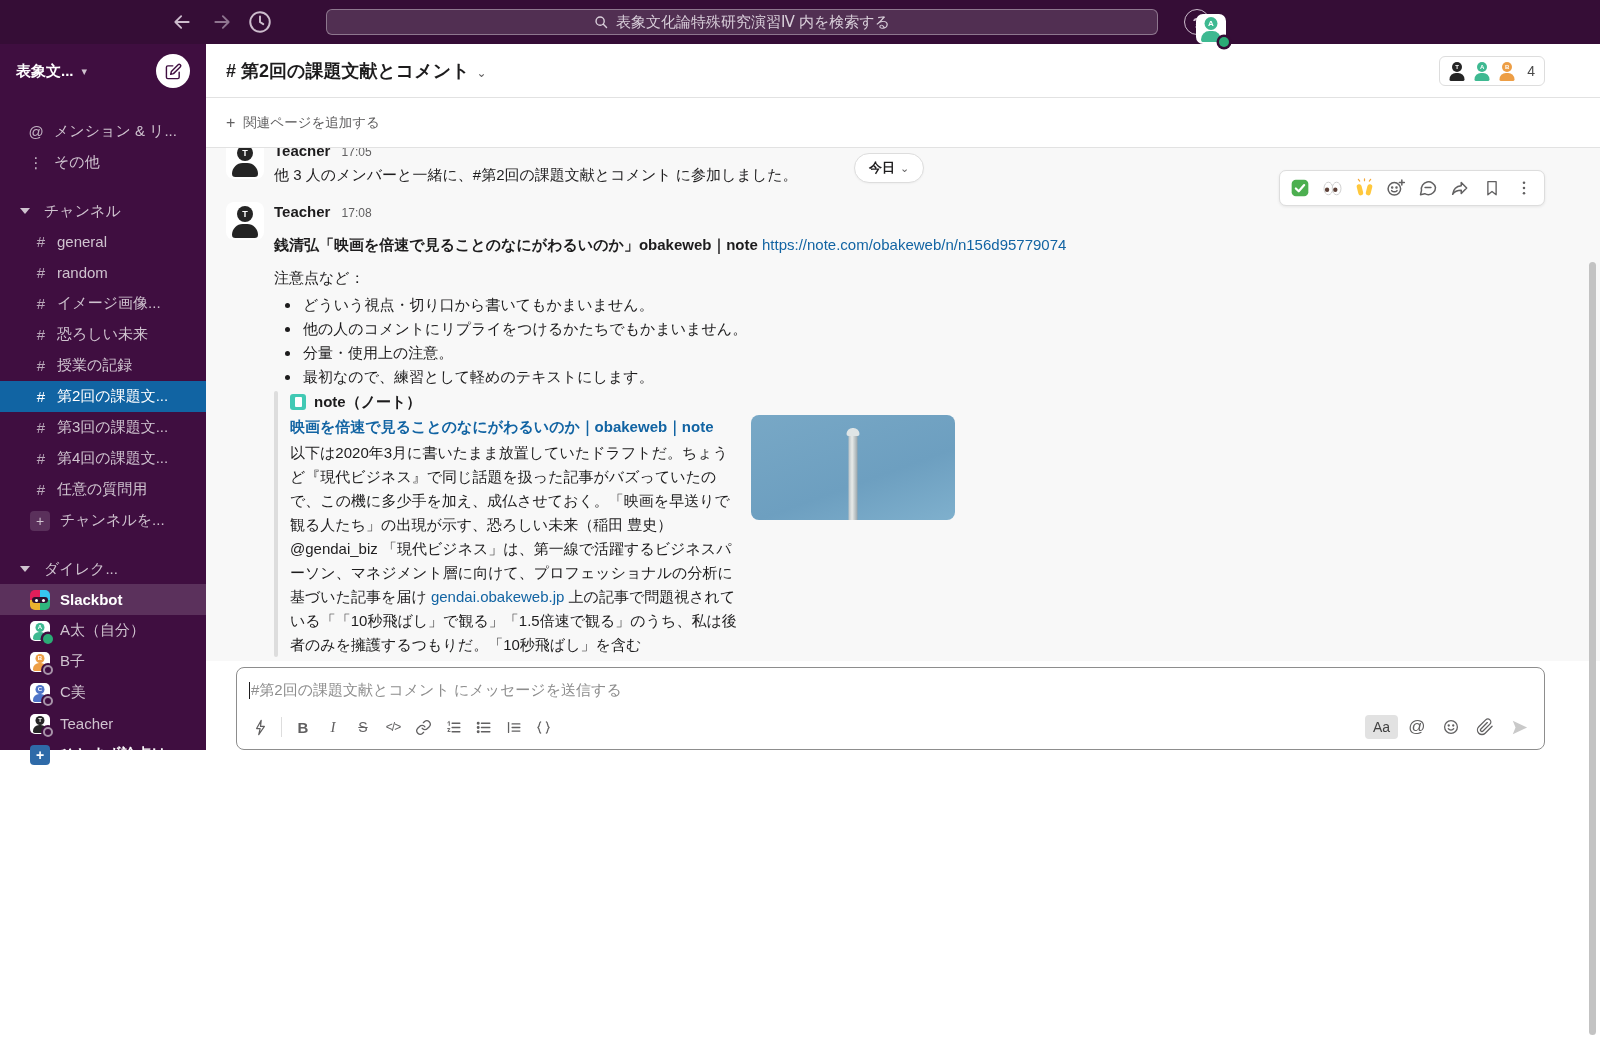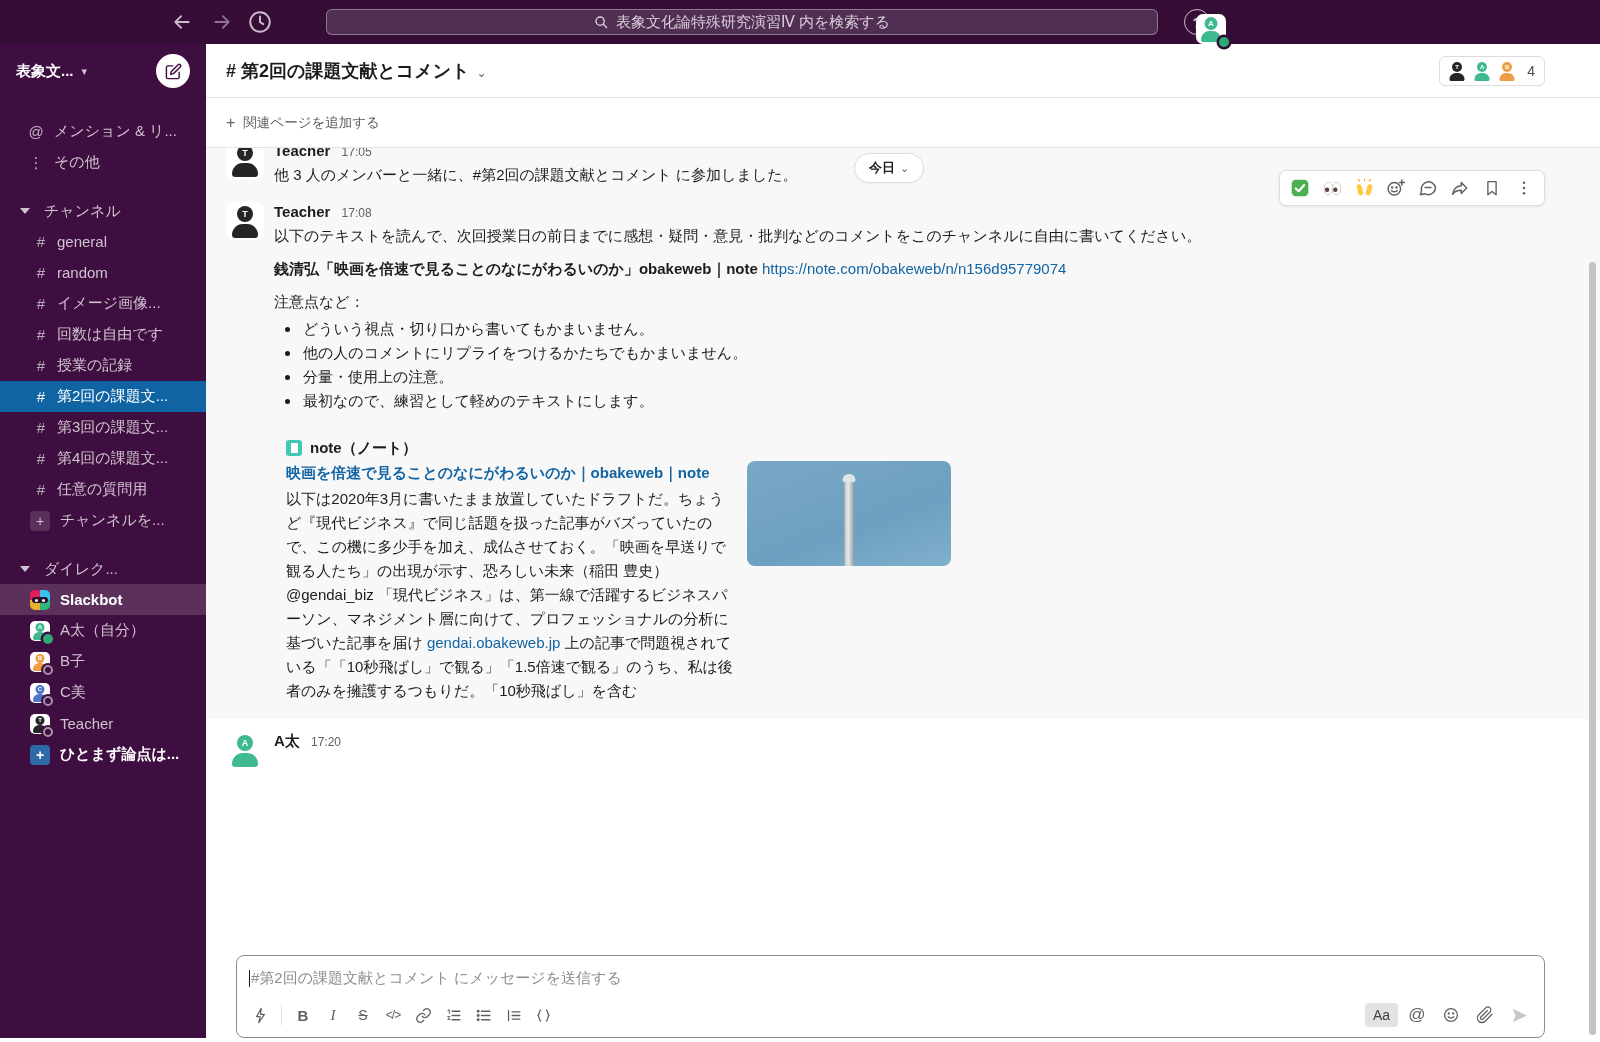--- a/index.html
+++ b/index.html
@@ -30,21 +30,21 @@
   .pav22 .bust { width:15px; height:8px; bottom:1px; border-radius:8px 8px 2px 2px; }
   .pav20 { width:20px; height:20px; border-radius:5px; }
   .pav20 .head { width:9px; height:9px; top:2px; font-size:6px; }
   .pav20 .bust { width:14px; height:8px; bottom:1px; border-radius:7px 7px 2px 2px; }
   .dot { position:absolute; right:-3px; bottom:-3px; width:10px; height:10px; border-radius:50%; }
   .dot.on { background:#2bac76; box-shadow:0 0 0 2.5px #350d36; }
   .dot.on.sb { box-shadow:0 0 0 2.5px #3f0e40; }
   .dot.off { background:#3f0e40; border:2px solid #a793a8; box-shadow:0 0 0 2px #3f0e40; }
 
   
-  .app { display:flex; height:994px; }
+  .app { display:flex; height:706px; }
 
   
   .sidebar { width:206px; background:#3f0e40; color:#cfc3cf; font-size:15px; flex-shrink:0; display:flex; flex-direction:column; }
   .ws-header { height:54px; display:flex; align-items:center; padding:0 16px; flex-shrink:0; }
   .ws-name { color:#fff; font-weight:800; font-size:15px; cursor:pointer; }
   .ws-chevron { margin-left:8px; color:#cfc3cf; font-size:11px; cursor:pointer; }
   .ws-compose { margin-left:auto; width:34px; height:34px; background:#fff; border-radius:50%; display:flex; align-items:center; justify-content:center; cursor:pointer; }
   .side-scroll { padding-top:18px; }
   .srow { height:31px; display:flex; align-items:center; gap:10px; padding:0 10px 0 28px; cursor:pointer; white-space:nowrap; overflow:hidden; }
   .srow .sicon { width:16px; text-align:center; flex-shrink:0; font-size:15px; opacity:.9; }
@@ -91,21 +91,21 @@
   .bullets { margin:4px 0 0 0; padding-left:27px; line-height:24px; }
   .bullets li { padding-left:2px; }
 
   
   .date-pill { position:absolute; top:5px; left:648px; background:#fff; border:1px solid #ddd; border-radius:24px; padding:5px 14px; font-size:13px; font-weight:700; cursor:pointer; box-shadow:0 1px 2px rgba(0,0,0,.04); }
   .date-pill .chev { font-weight:400; color:#616061; font-size:11px; margin-left:5px; }
   .hover-toolbar { position:absolute; top:22px; right:55px; background:#fff; border:1px solid #ddd; border-radius:7px; display:flex; align-items:center; padding:2px 4px; box-shadow:0 1px 3px rgba(0,0,0,.08); }
   .ht-btn { width:32px; height:30px; display:flex; align-items:center; justify-content:center; border-radius:4px; cursor:pointer; color:#616061; }
 
   
-  .qcard { display:flex; margin-top:24px;flex-direction:column; }
+  .qcard { display:flex; margin-top:2px; }
   .qbar { width:4px; border-radius:4px; background:#ddd; flex-shrink:0; }
   .qcontent { padding-left:12px; }
   .provider { display:flex; align-items:center; gap:8px; font-weight:800; font-size:15px; line-height:22px; }
   .note-fav { width:16px; height:16px; border-radius:3px; background:#41c9b4; position:relative; flex-shrink:0; }
   .note-fav::after { content:""; position:absolute; left:4.5px; top:3px; width:7px; height:10px; background:#fff; border-radius:1px; }
   .qmain { display:flex; align-items:flex-start; margin-top:2px; }
   .qtext { width:447px; }
   .qtitle { color:#1264a3; font-weight:800; font-size:15px; line-height:24px; cursor:pointer; }
   .qdesc { font-size:15px; line-height:24px; margin-top:2px; }
   .qimg { width:204px; height:105px; border-radius:8px; margin-left:14px; flex-shrink:0; position:relative; overflow:hidden; background:linear-gradient(160deg,#78a8c6 0%,#6d9fc0 60%,#7fb0cd 100%); cursor:pointer; }
@@ -207,21 +207,21 @@
       <div class="chrow">
           <span class="hash">#</span>
           <span>random</span>
         </div>
       <div class="chrow">
           <span class="hash">#</span>
           <span>イメージ画像...</span>
         </div>
       <div class="chrow">
           <span class="hash">#</span>
-          <span>回数は自由です</span>
+          <span>恐ろしい未来</span>
         </div>
       <div class="chrow">
           <span class="hash">#</span>
           <span>授業の記録</span>
         </div>
       <div class="chrow sel">
           <span class="hash">#</span>
           <span>第2回の課題文...</span>
         </div>
       <div class="chrow">
@@ -340,21 +340,20 @@
           <div class="pav pav38" style="--c:#252525">
               <span class="head">T</span>
               <span class="bust"></span>
             </div>
         </div>
         <div class="mbody">
           <div class="mhead">
             <span class="author">Teacher</span>
             <span class="mtime">17:08</span>
           </div>
-          <div class="mline">以下のテキストを読んで、次回授業日の前日までに感想・疑問・意見・批判などのコメントをこのチャンネルに自由に書いてください。</div>
           <div class="gap">
             <span style="font-weight:700">銭清弘「映画を倍速で見ることのなにがわるいのか」obakeweb｜note</span>
             <span> </span>
             <span class="blue-link">https://note.com/obakeweb/n/n156d95779074</span>
           </div>
           <div class="gap">注意点など：</div>
           <ul class="bullets">
             <li>どういう視点・切り口から書いてもかまいません。</li>
             <li>他の人のコメントにリプライをつけるかたちでもかまいません。</li>
             <li>分量・使用上の注意。</li>

